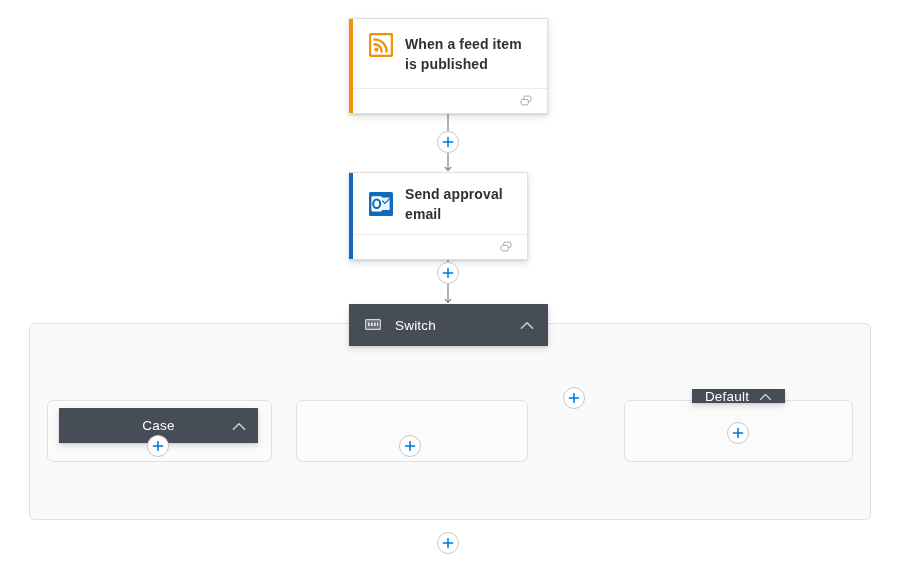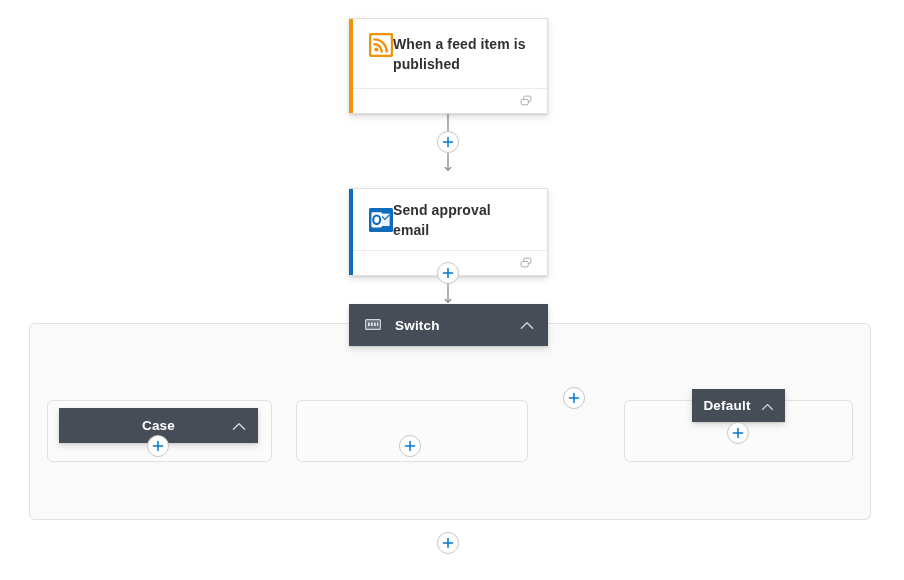--- a/index.html
+++ b/index.html
@@ -43,20 +43,21 @@
     position: absolute;
     left: 0;
     top: 0;
     bottom: 0;
     width: 4px;
   }
   .card-body {
     display: flex;
     align-items: flex-start;
     padding: 14px 18px 14px 16px;
+    gap: 12px;
     min-height: 38px;
   }
   .card-title {
     font-size: 14px;
     line-height: 20px;
     color: #323130;
     font-weight: 600;
     letter-spacing: 0.1px;
     padding-top: 1px;
   }
@@ -127,21 +128,21 @@
     box-shadow: 0 0.6px 1.8px rgba(0,0,0,0.10), 0 3.2px 7.2px rgba(0,0,0,0.13);
   }
   .dark-header.switch-header {
     padding: 0 14px 0 16px;
     gap: 14px;
     justify-content: flex-start;
   }
   .dark-header .hdr-label {
     color: #ffffff;
     font-size: 13.5px;
-    font-weight: 700;
+    font-weight: 400;
     letter-spacing: 0.2px;
     white-space: nowrap;
   }
   .dark-header.centered {
     justify-content: center;
     padding: 0 10px;
   }
   .dark-header.centered .chevron {
     position: absolute;
     right: 12px;
@@ -203,21 +204,21 @@
       </span>
     </div>
   </div>
 
   <div class="plus-btn" style="left:437px; top:131px;">
     <svg width="12" height="12" viewBox="0 0 12 12" xmlns="http://www.w3.org/2000/svg">
       <path d="M6,1.4 V10.6 M1.4,6 H10.6" stroke="#0078d4" stroke-width="1.5" stroke-linecap="round"></path>
     </svg>
   </div>
 
-  <div class="card" style="left:349px; top:172px; width:199px;margin-top:16px;">
+  <div class="card" style="left:349px; top:172px; width:179px;">
     <div class="card-accent" style="background:#0f6cbd;"></div>
     <div class="card-body" style="padding-left:20px; padding-top:10px; padding-bottom:10px; align-items:center;">
 
       <span class="app-icon">
         <svg width="24" height="24" viewBox="0 0 24 24" xmlns="http://www.w3.org/2000/svg">
           <rect x="0" y="0" width="24" height="24" rx="1.6" fill="#0f6cbd"></rect>
           <rect x="11.2" y="5.6" width="9.4" height="12.4" fill="#ffffff" opacity="0.92"></rect>
           <path d="M11.2,6.6 L15.9,11.3 L20.6,6.6" fill="none" stroke="#0f6cbd" stroke-width="1.2"></path>
           <rect x="2.4" y="4.2" width="10.6" height="15.2" rx="1.3" fill="#ffffff"></rect>
           <ellipse cx="7.7" cy="11.8" rx="3.5" ry="4.3" fill="none" stroke="#0f6cbd" stroke-width="2.1"></ellipse>
@@ -286,21 +287,21 @@
       <path d="M6,1.4 V10.6 M1.4,6 H10.6" stroke="#0078d4" stroke-width="1.5" stroke-linecap="round"></path>
     </svg>
   </div>
 
   <div class="plus-btn" style="left:563px; top:387px;">
     <svg width="12" height="12" viewBox="0 0 12 12" xmlns="http://www.w3.org/2000/svg">
       <path d="M6,1.4 V10.6 M1.4,6 H10.6" stroke="#0078d4" stroke-width="1.5" stroke-linecap="round"></path>
     </svg>
   </div>
 
-  <div class="dark-header compact" style="left:692px; top:389px; width:93px; height:33px;">
+  <div class="dark-header compact" style="left:692px; top:389px; width:93px; height:14px;">
     <span class="hdr-label">Default</span>
     <span class="chevron">
       <svg width="13" height="8" viewBox="0 0 14 9" xmlns="http://www.w3.org/2000/svg">
         <path d="M1.4,7.2 L7,1.8 L12.6,7.2" fill="none" stroke="#c7d2e0" stroke-width="1.5" stroke-linecap="round" stroke-linejoin="round"></path>
       </svg>
     </span>
   </div>
   <div class="plus-btn" style="left:727px; top:422px;">
     <svg width="12" height="12" viewBox="0 0 12 12" xmlns="http://www.w3.org/2000/svg">
       <path d="M6,1.4 V10.6 M1.4,6 H10.6" stroke="#0078d4" stroke-width="1.5" stroke-linecap="round"></path>

